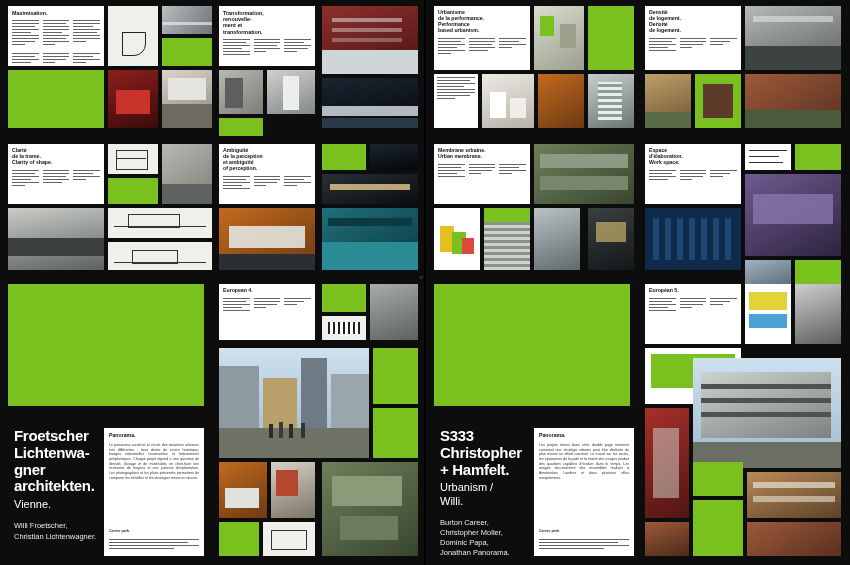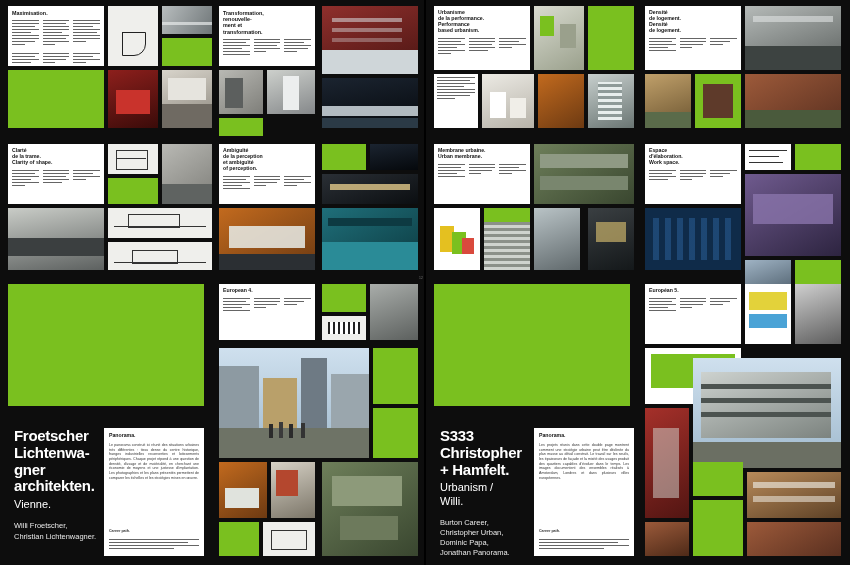--- a/index.html
+++ b/index.html
@@ -536,21 +536,21 @@
 
   <div class="tile green" style="left:434px;top:284px;width:196px;height:122px;"></div>
 
   <div class="bigtitle" style="left:440px;top:428px;width:92px;">
     <div class="t1">S333</div>
     <div class="t1">Christopher</div>
     <div class="t1">+ Hamfelt.</div>
     <div class="t2">Urbanism /</div>
     <div class="t2" style="margin-top:0;">Willi.</div>
     <div class="t3">Burton Career,</div>
-    <div class="t3" style="margin-top:0;">Christopher Urban,</div>
+    <div class="t3" style="margin-top:0;">Christopher Moller,</div>
     <div class="t3" style="margin-top:0;">Dominic Papa,</div>
     <div class="t3" style="margin-top:0;">Jonathan Panorama.</div>
   </div>
 
   <div class="card" style="left:534px;top:428px;width:100px;height:128px;padding:5px;box-sizing:border-box;">
     <div class="hdr-sm">Panorama.</div>
     <div class="tiny" style="margin-top:4px;text-align:justify;">Les projets réunis dans cette double page montrent comment une stratégie urbaine peut être déclinée du plan masse au détail construit. Le travail sur les seuils, les épaisseurs de façade et la mixité des usages produit des quartiers capables d'évoluer dans le temps. Les images documentent des ensembles réalisés à Amsterdam, Londres et dans plusieurs villes européennes.</div>
     <div class="tiny" style="position:absolute;left:5px;bottom:22px;font-weight:bold;">Career path.</div>
     <div style="position:absolute;left:5px;bottom:5px;width:90px;">
       <span class="ln"></span>

